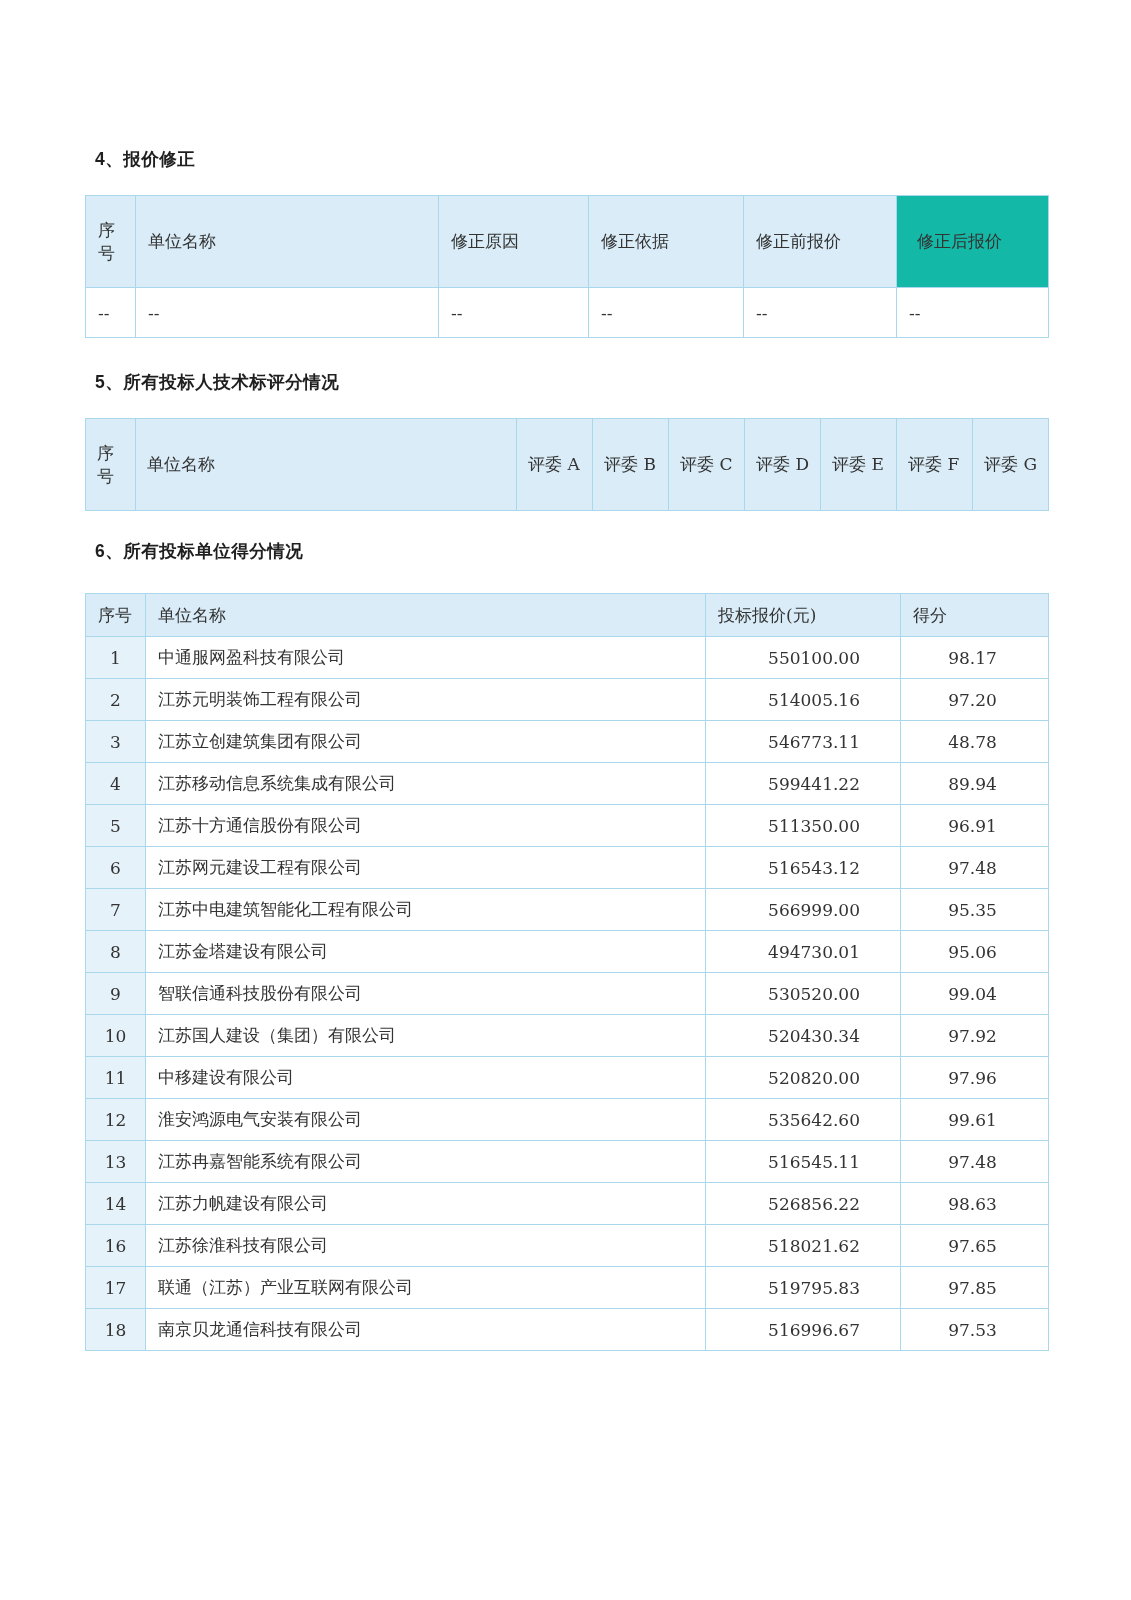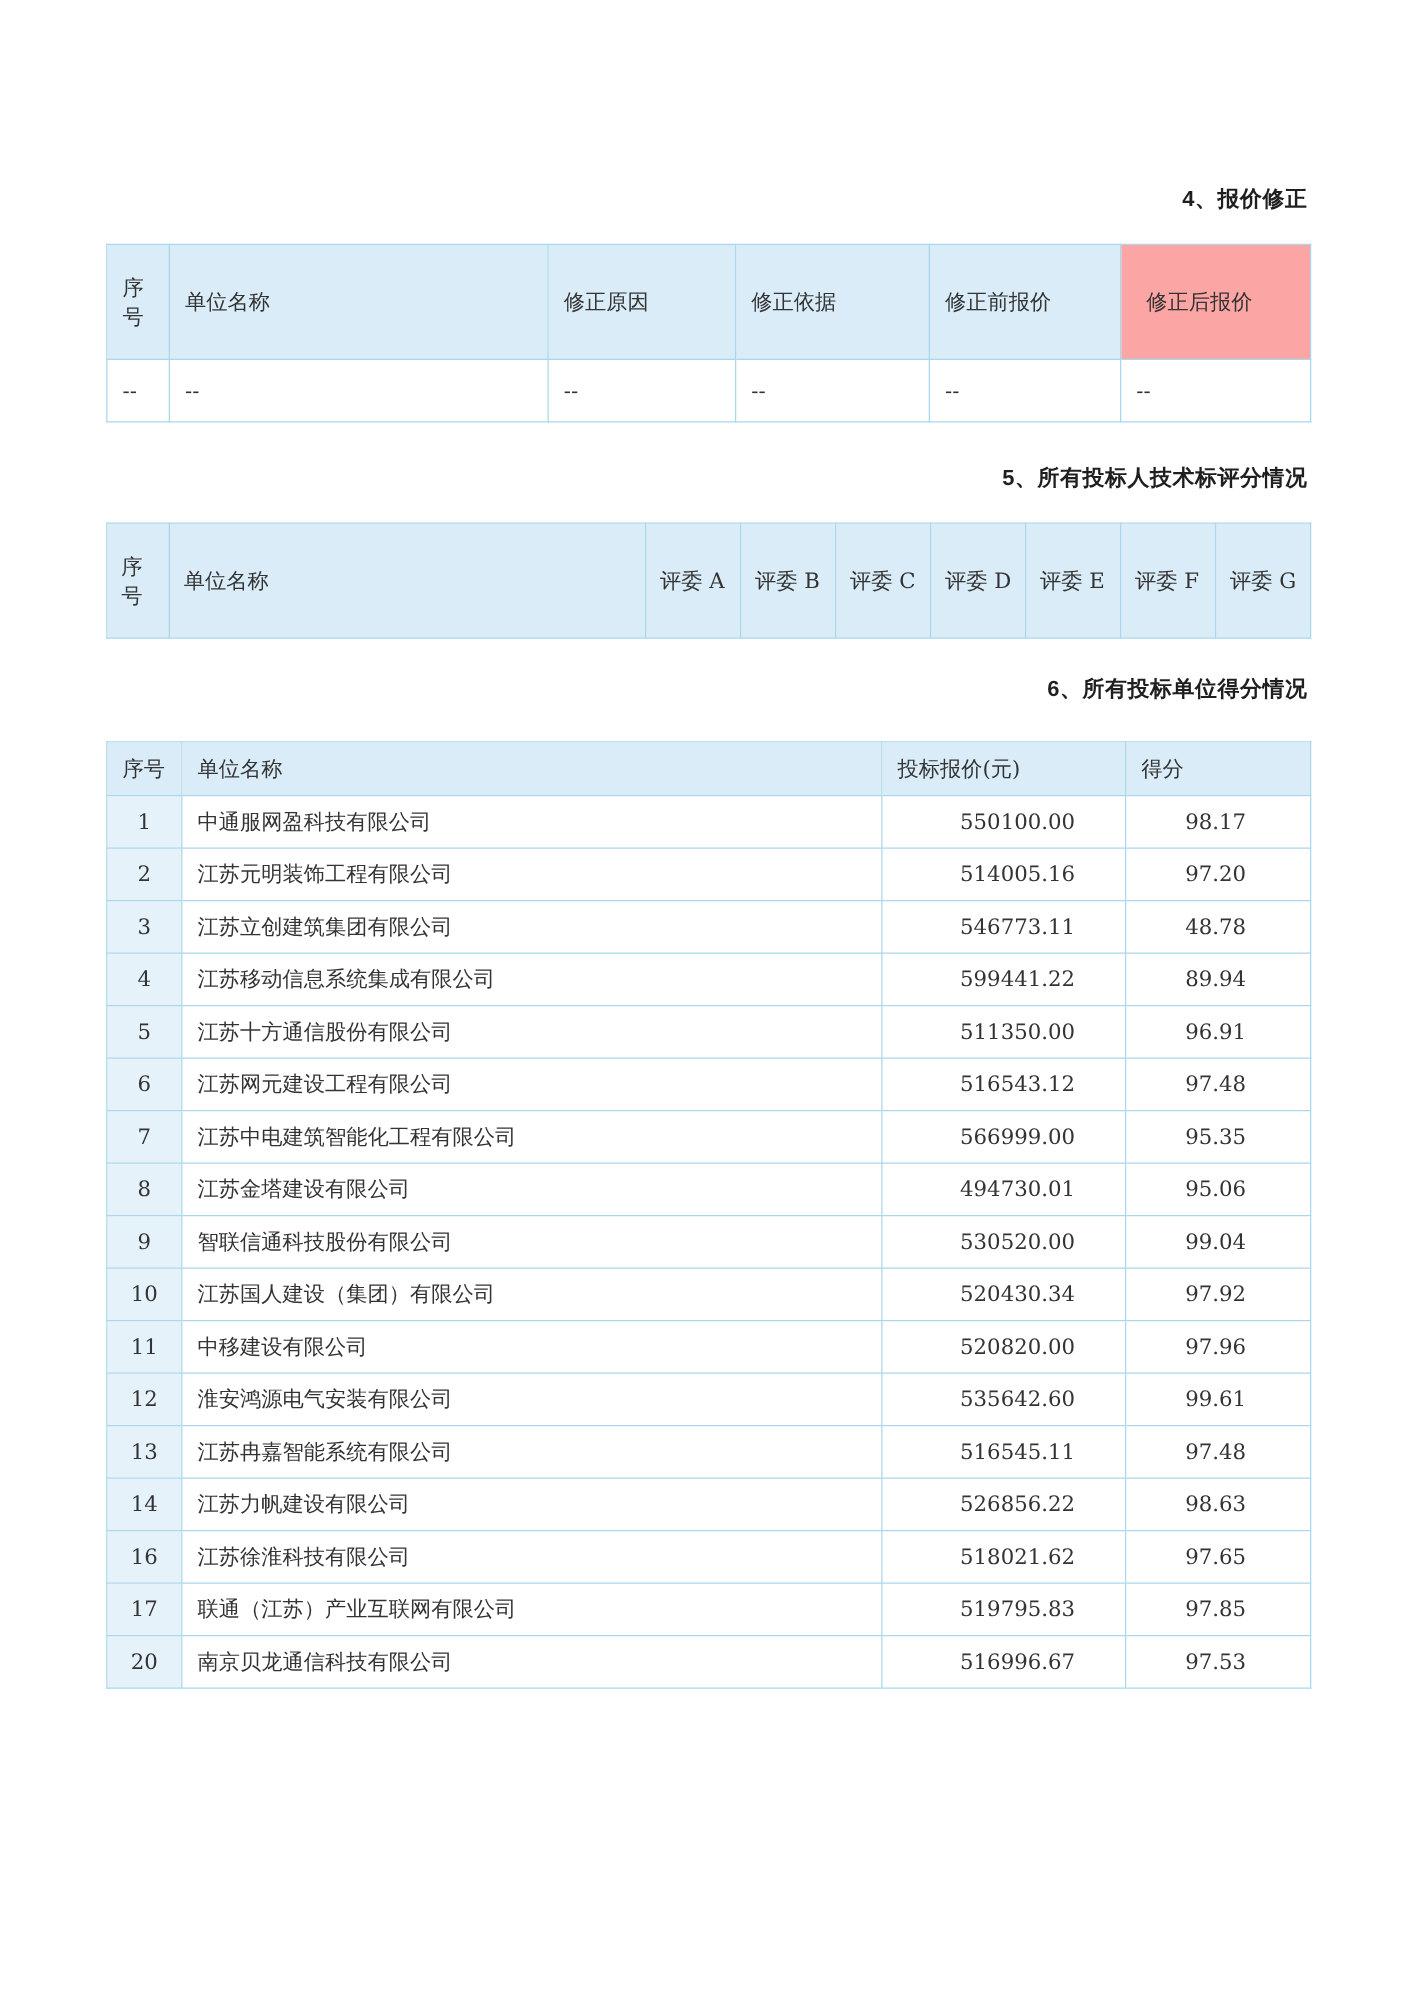--- a/index.html
+++ b/index.html
@@ -13,36 +13,36 @@
   html,body{background:#ffffff;}
   body{
     width:1131px;height:1600px;
     font-family:"DejaVu Serif","Liberation Serif",serif;
     color:var(--text);
   }
   .page{padding:147px 85px 0 85px;}
   h2.sec-title{
     font-family:"Liberation Sans","DejaVu Sans",sans-serif;
     font-weight:700;font-size:17.5px;color:var(--title);
-    margin:0 0 0 10px;letter-spacing:.5px;text-align:right;
+    margin:0 0 0 10px;letter-spacing:.5px;
   }
   table{border-collapse:collapse;table-layout:fixed;width:963px;}
   th,td{
     border:1px solid var(--border);
     font-weight:400;font-size:17px;color:var(--text);
     text-align:left;vertical-align:middle;
     padding:4px 10px 4px 12px;
     overflow:hidden;white-space:normal;word-break:break-all;
   }
   thead th{background:var(--header-bg);}
   
   .t4{margin-top:24px;}
   .t4 thead tr{height:92px;}
   .t4 tbody tr{height:50px;}
-  .t4 thead th.white-bg{background:#fca5a5;padding-left:20px;}
+  .t4 thead th.white-bg{background:#14b8a6;padding-left:20px;}
   
   .t5{margin-top:24px;}
   .t5 thead tr{height:92px;}
   .t5 th{padding-left:11px;}
   
   .t6{margin-top:30px;}
   .t6 thead tr{height:43px;}
   .t6 tbody tr{height:42px;}
   .t6 td.seq{background:var(--seq-bg);text-align:center;padding:4px 4px;}
   .t6 td.price{text-align:right;padding-right:40px;}
@@ -231,21 +231,21 @@
             <td class="price">518021.62</td>
             <td class="score">97.65</td>
           </tr>
           <tr>
             <td class="seq">17</td>
             <td>联通（江苏）产业互联网有限公司</td>
             <td class="price">519795.83</td>
             <td class="score">97.85</td>
           </tr>
           <tr>
-            <td class="seq">20</td>
+            <td class="seq">18</td>
             <td>南京贝龙通信科技有限公司</td>
             <td class="price">516996.67</td>
             <td class="score">97.53</td>
           </tr>
         </tbody>
     </table>
   </section>
 
 </div>
 

